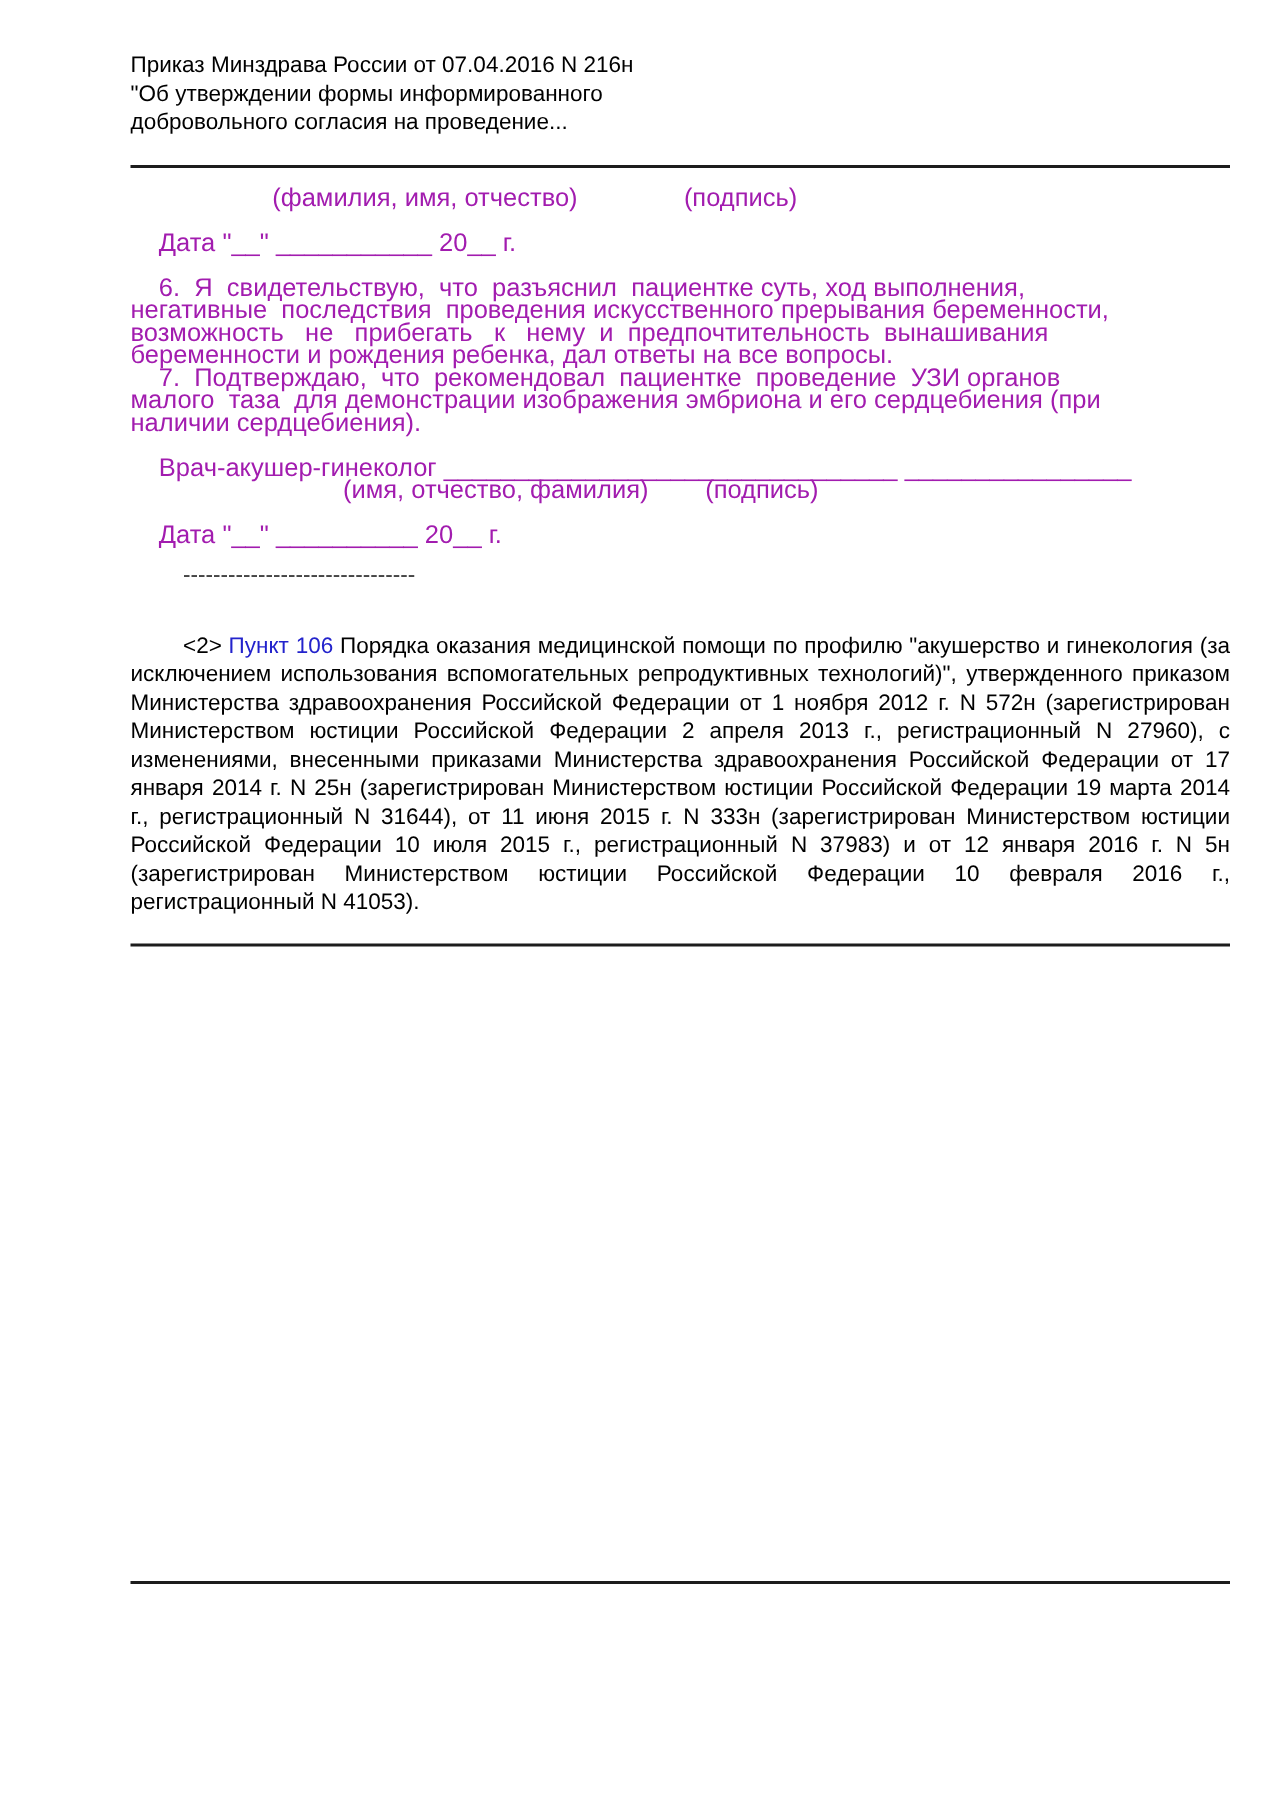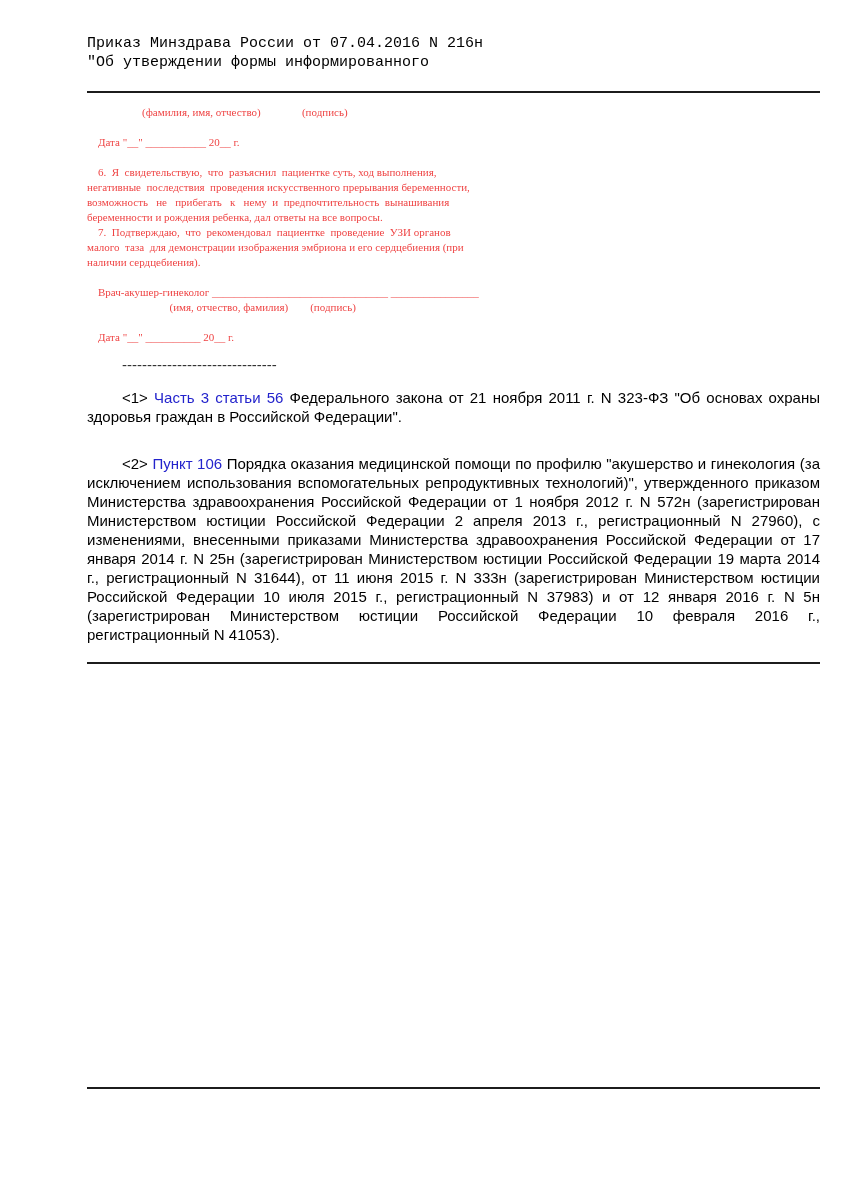--- a/index.html
+++ b/index.html
@@ -10,40 +10,40 @@
     height: 1200px;
     overflow: hidden;
   }
   .page {
     width: 733px;
     margin-left: 87px;
     padding-top: 34px;
     color: #000000;
   }
   .doc-title {
-    font-family: Liberation Mono, monospace;
+    font-family: Liberation Sans, sans-serif;
     font-size: 15px;
     line-height: 19px;
     color: #000000;
   }
   .rule {
     height: 2px;
     background: #1c1c1c;
     width: 733px;
   }
   .rule-top { margin-top: 19px; }
   .rule-mid { margin-top: 18px; }
   .rule-bottom { margin-top: 0; }
   .form-pre {
     margin: 12px 0 0 0;
-    font-family: Liberation Serif, serif;
-    font-size: 11px;
+    font-family: Liberation Sans, sans-serif;
+    font-size: 17px;
     line-height: 15px;
     white-space: pre;
-    color: #ef4444;
+    color: #a21caf;
   }
   .dash-separator {
     margin-top: 10px;
     margin-left: 35px;
     font-family: "Liberation Sans", sans-serif;
     font-size: 15px;
     line-height: 19px;
     color: #333333;
   }
   .footnote {
@@ -67,20 +67,21 @@
   }
 </style>
 </head>
 <body>
 
 <div class="page">
 
   <div class="doc-title">
     <div>Приказ Минздрава России от 07.04.2016 N 216н</div>
     <div>"Об утверждении формы информированного</div>
+    <div>добровольного согласия на проведение...</div>
   </div>
 
   <div class="rule rule-top"></div>
 
   <pre class="form-pre">                    (фамилия, имя, отчество)               (подпись)
 
     Дата "__" ___________ 20__ г.
 
     6.  Я  свидетельствую,  что  разъяснил  пациентке суть, ход выполнения,
 негативные  последствия  проведения искусственного прерывания беременности,
@@ -90,21 +91,20 @@
 малого  таза  для демонстрации изображения эмбриона и его сердцебиения (при
 наличии сердцебиения).
 
     Врач-акушер-гинеколог ________________________________ ________________
                               (имя, отчество, фамилия)        (подпись)
 
     Дата "__" __________ 20__ г.</pre>
 
   <div class="dash-separator">-------------------------------</div>
 
-  <p class="footnote footnote-1"><span>&lt;1&gt; </span><a class="doc-link">Часть 3 статьи 56</a><span> Федерального закона от 21 ноября 2011 г. N 323-ФЗ "Об основах охраны здоровья граждан в Российской Федерации".</span></p>
 
   <p class="footnote footnote-2"><span>&lt;2&gt; </span><a class="doc-link">Пункт 106</a><span> Порядка оказания медицинской помощи по профилю "акушерство и гинекология (за исключением использования вспомогательных репродуктивных технологий)", утвержденного приказом Министерства здравоохранения Российской Федерации от 1 ноября 2012 г. N 572н (зарегистрирован Министерством юстиции Российской Федерации 2 апреля 2013 г., регистрационный N 27960), с изменениями, внесенными приказами Министерства здравоохранения Российской Федерации от 17 января 2014 г. N 25н (зарегистрирован Министерством юстиции Российской Федерации 19 марта 2014 г., регистрационный N 31644), от 11 июня 2015 г. N 333н (зарегистрирован Министерством юстиции Российской Федерации 10 июля 2015 г., регистрационный N 37983) и от 12 января 2016 г. N 5н (зарегистрирован Министерством юстиции Российской Федерации 10 февраля 2016 г., регистрационный N 41053).</span></p>
 
   <div class="rule rule-mid"></div>
 
   <div class="big-gap"></div>
 
   <div class="rule rule-bottom"></div>
 
 </div>

